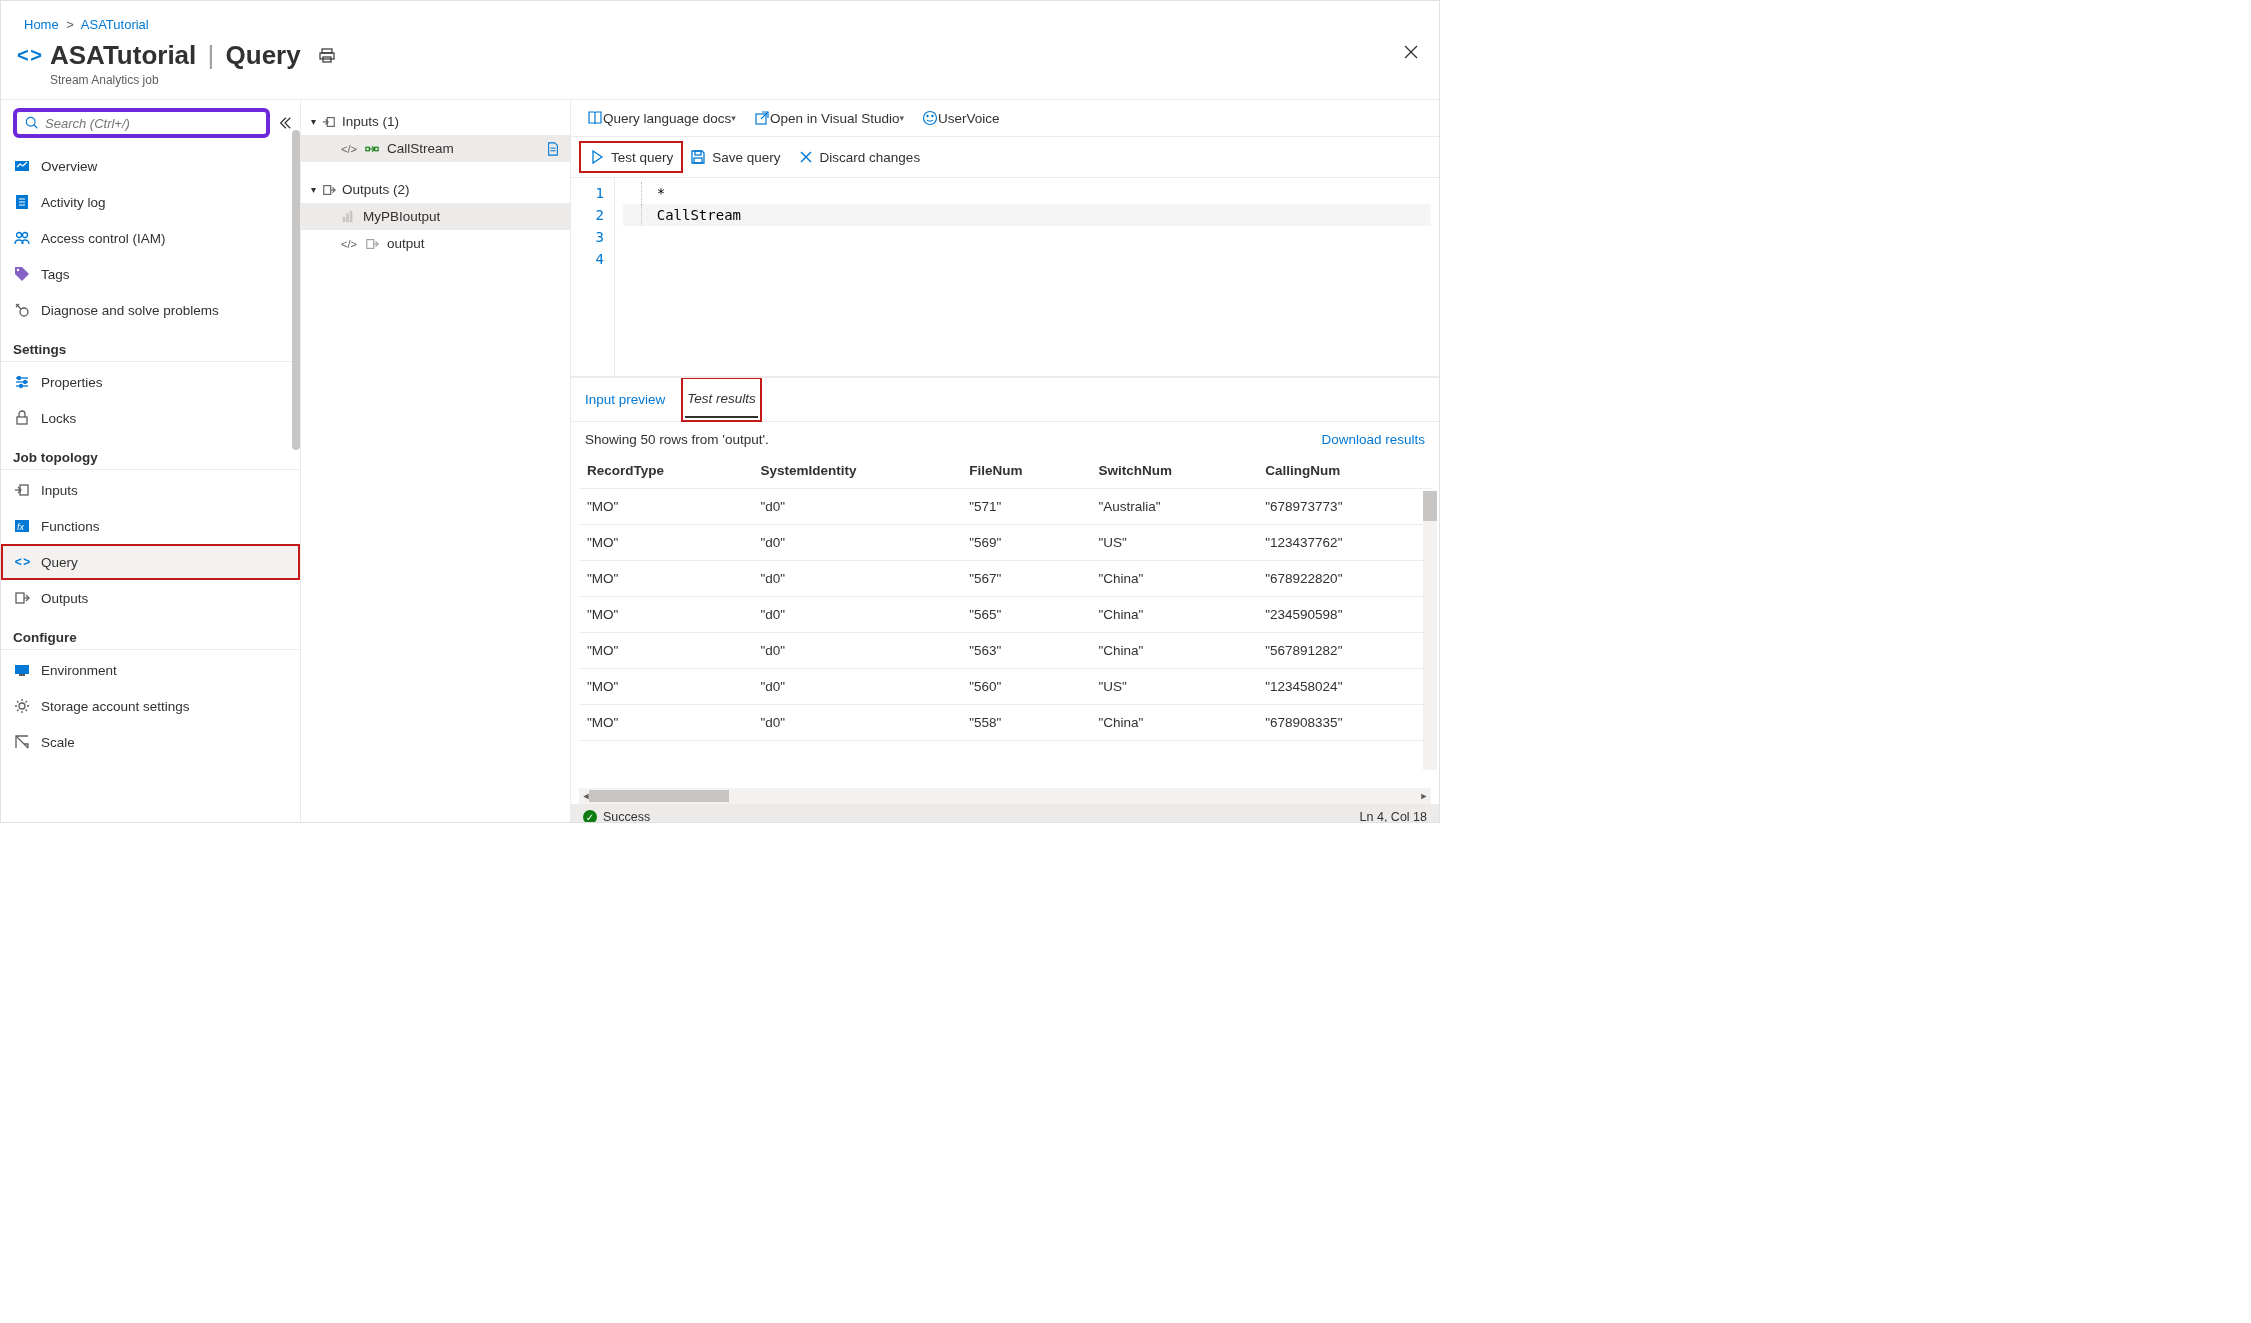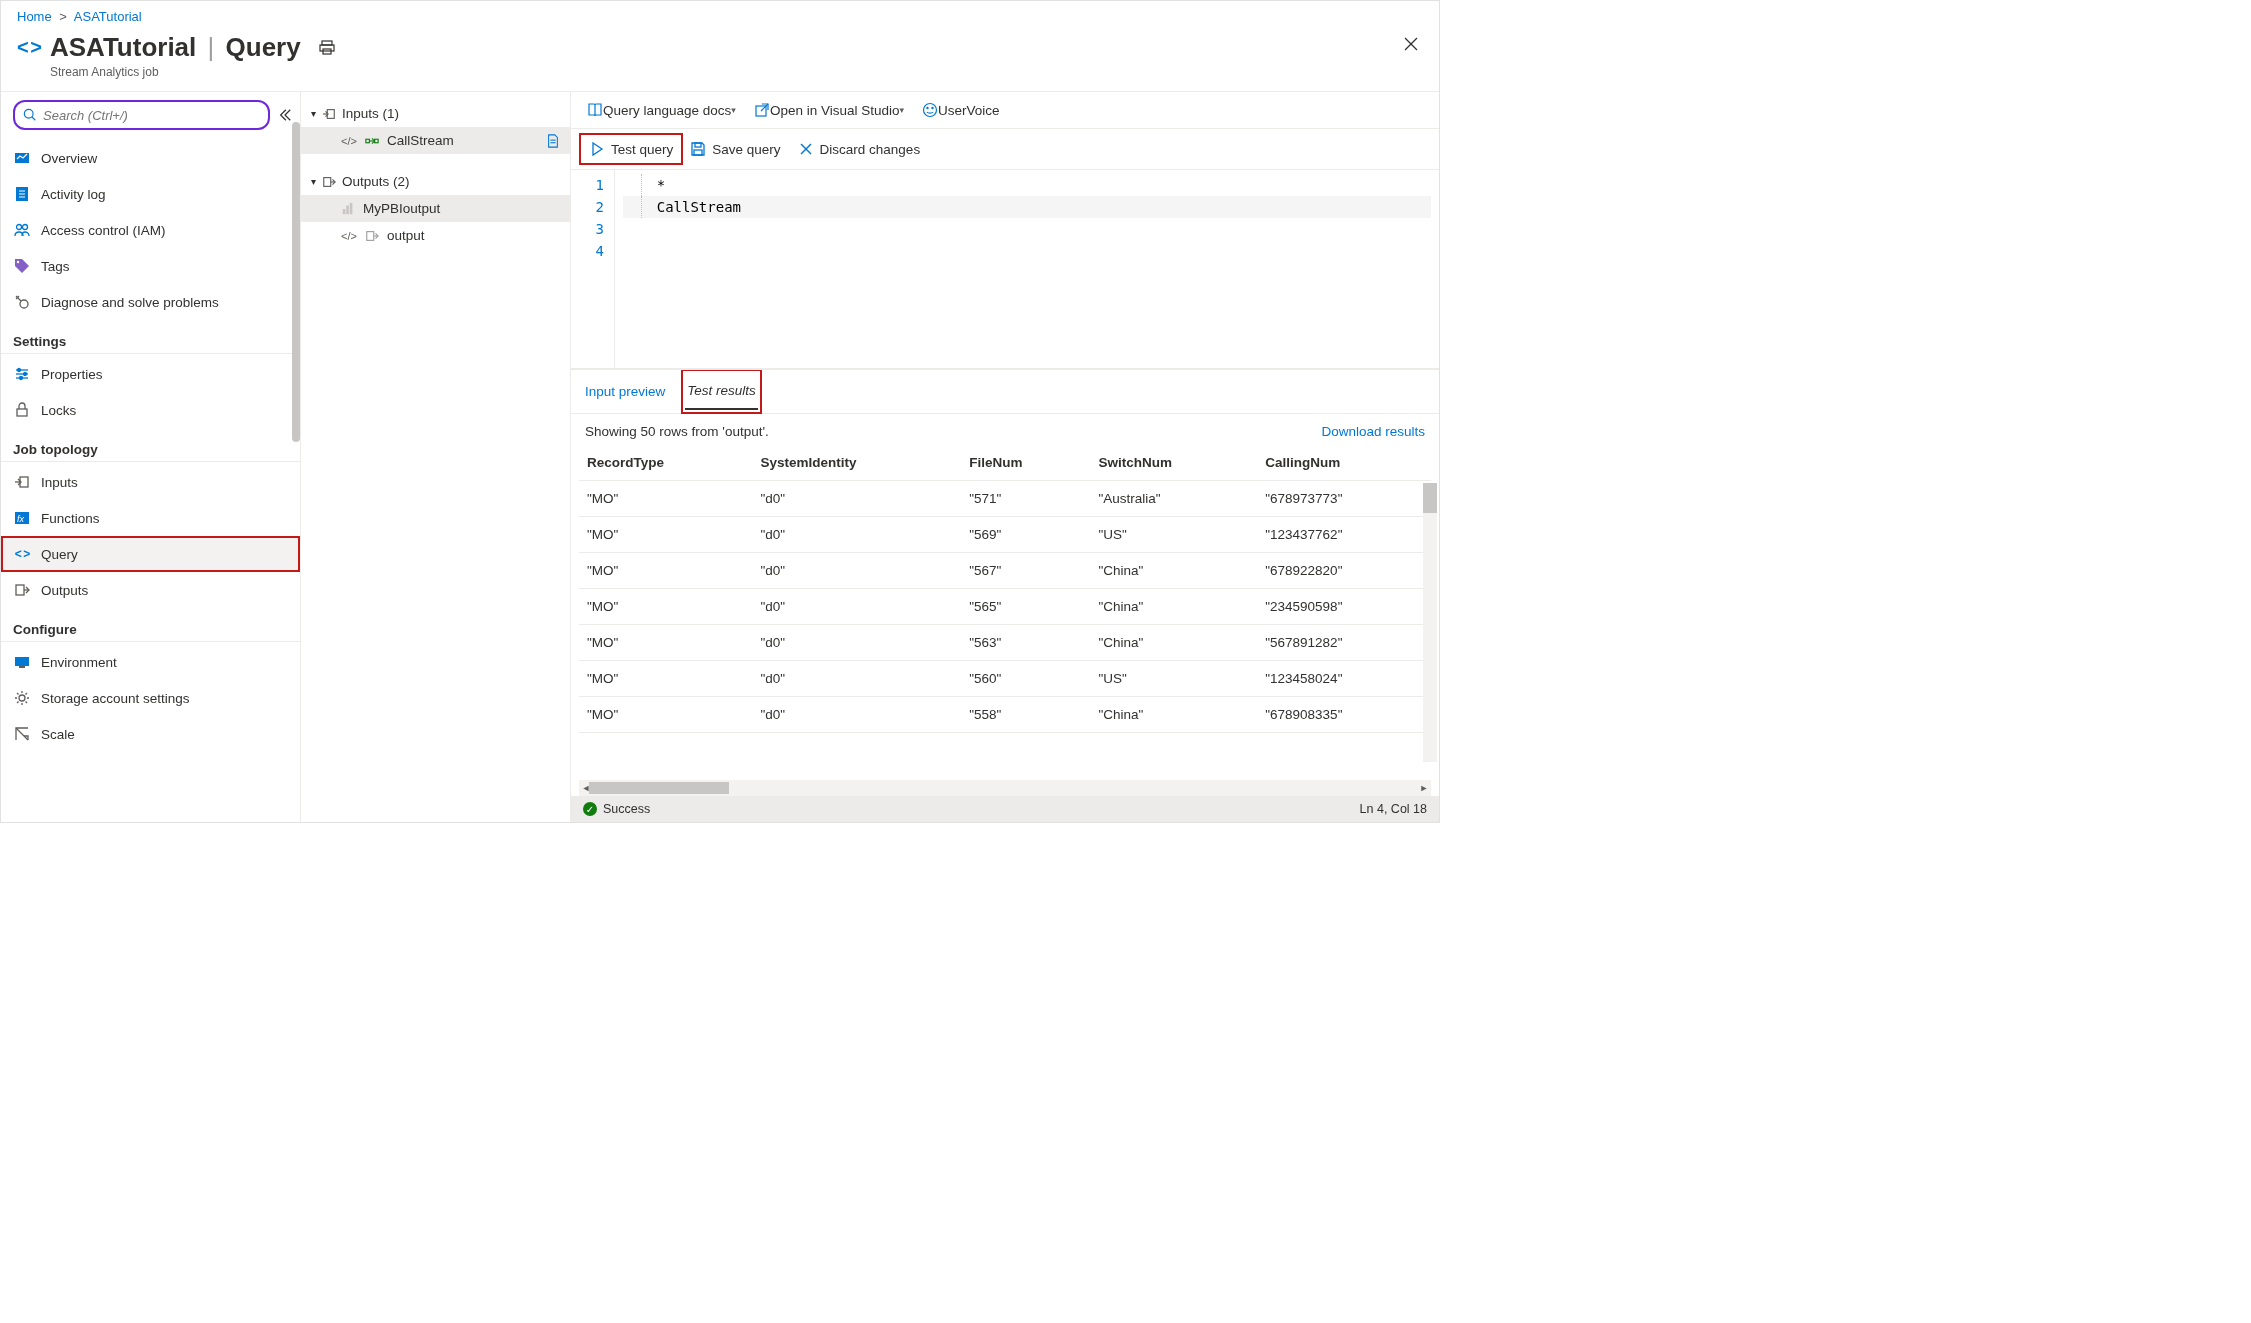--- a/index.html
+++ b/index.html
@@ -10,22 +10,23 @@
   background: #fff;
   width: 1440px;
   height: 823px;
   overflow: hidden;
   border: 1px solid #e1e1e1;
   position: relative;
 }
 
 
 .breadcrumb {
-  padding: 8px 16px 4px;
+  padding: 8px 23px 4px;
   font-size: 13px;
+  margin-top: 8px;
 }
 .breadcrumb a { color: #0078d4; text-decoration: none; }
 .breadcrumb .sep { color: #605e5c; margin: 0 4px; }
 
 
 .header {
   display: flex;
   align-items: flex-start;
   padding: 4px 16px 12px;
   position: relative;
@@ -93,22 +94,22 @@
 .search-wrap {
   display: flex;
   align-items: center;
   padding: 0 8px 10px 12px;
   gap: 8px;
 }
 .search-box {
   flex: 1;
   display: flex;
   align-items: center;
-  border: 2px solid #6d28d9;
-  border-radius: 12px;
+  border: 4px solid #6d28d9;
+  border-radius: 6px;
   height: 30px;
   padding: 0 8px;
   gap: 6px;
 }
 .search-box input {
   border: none;
   outline: none;
   flex: 1;
   font-size: 13px;
   font-style: italic;

